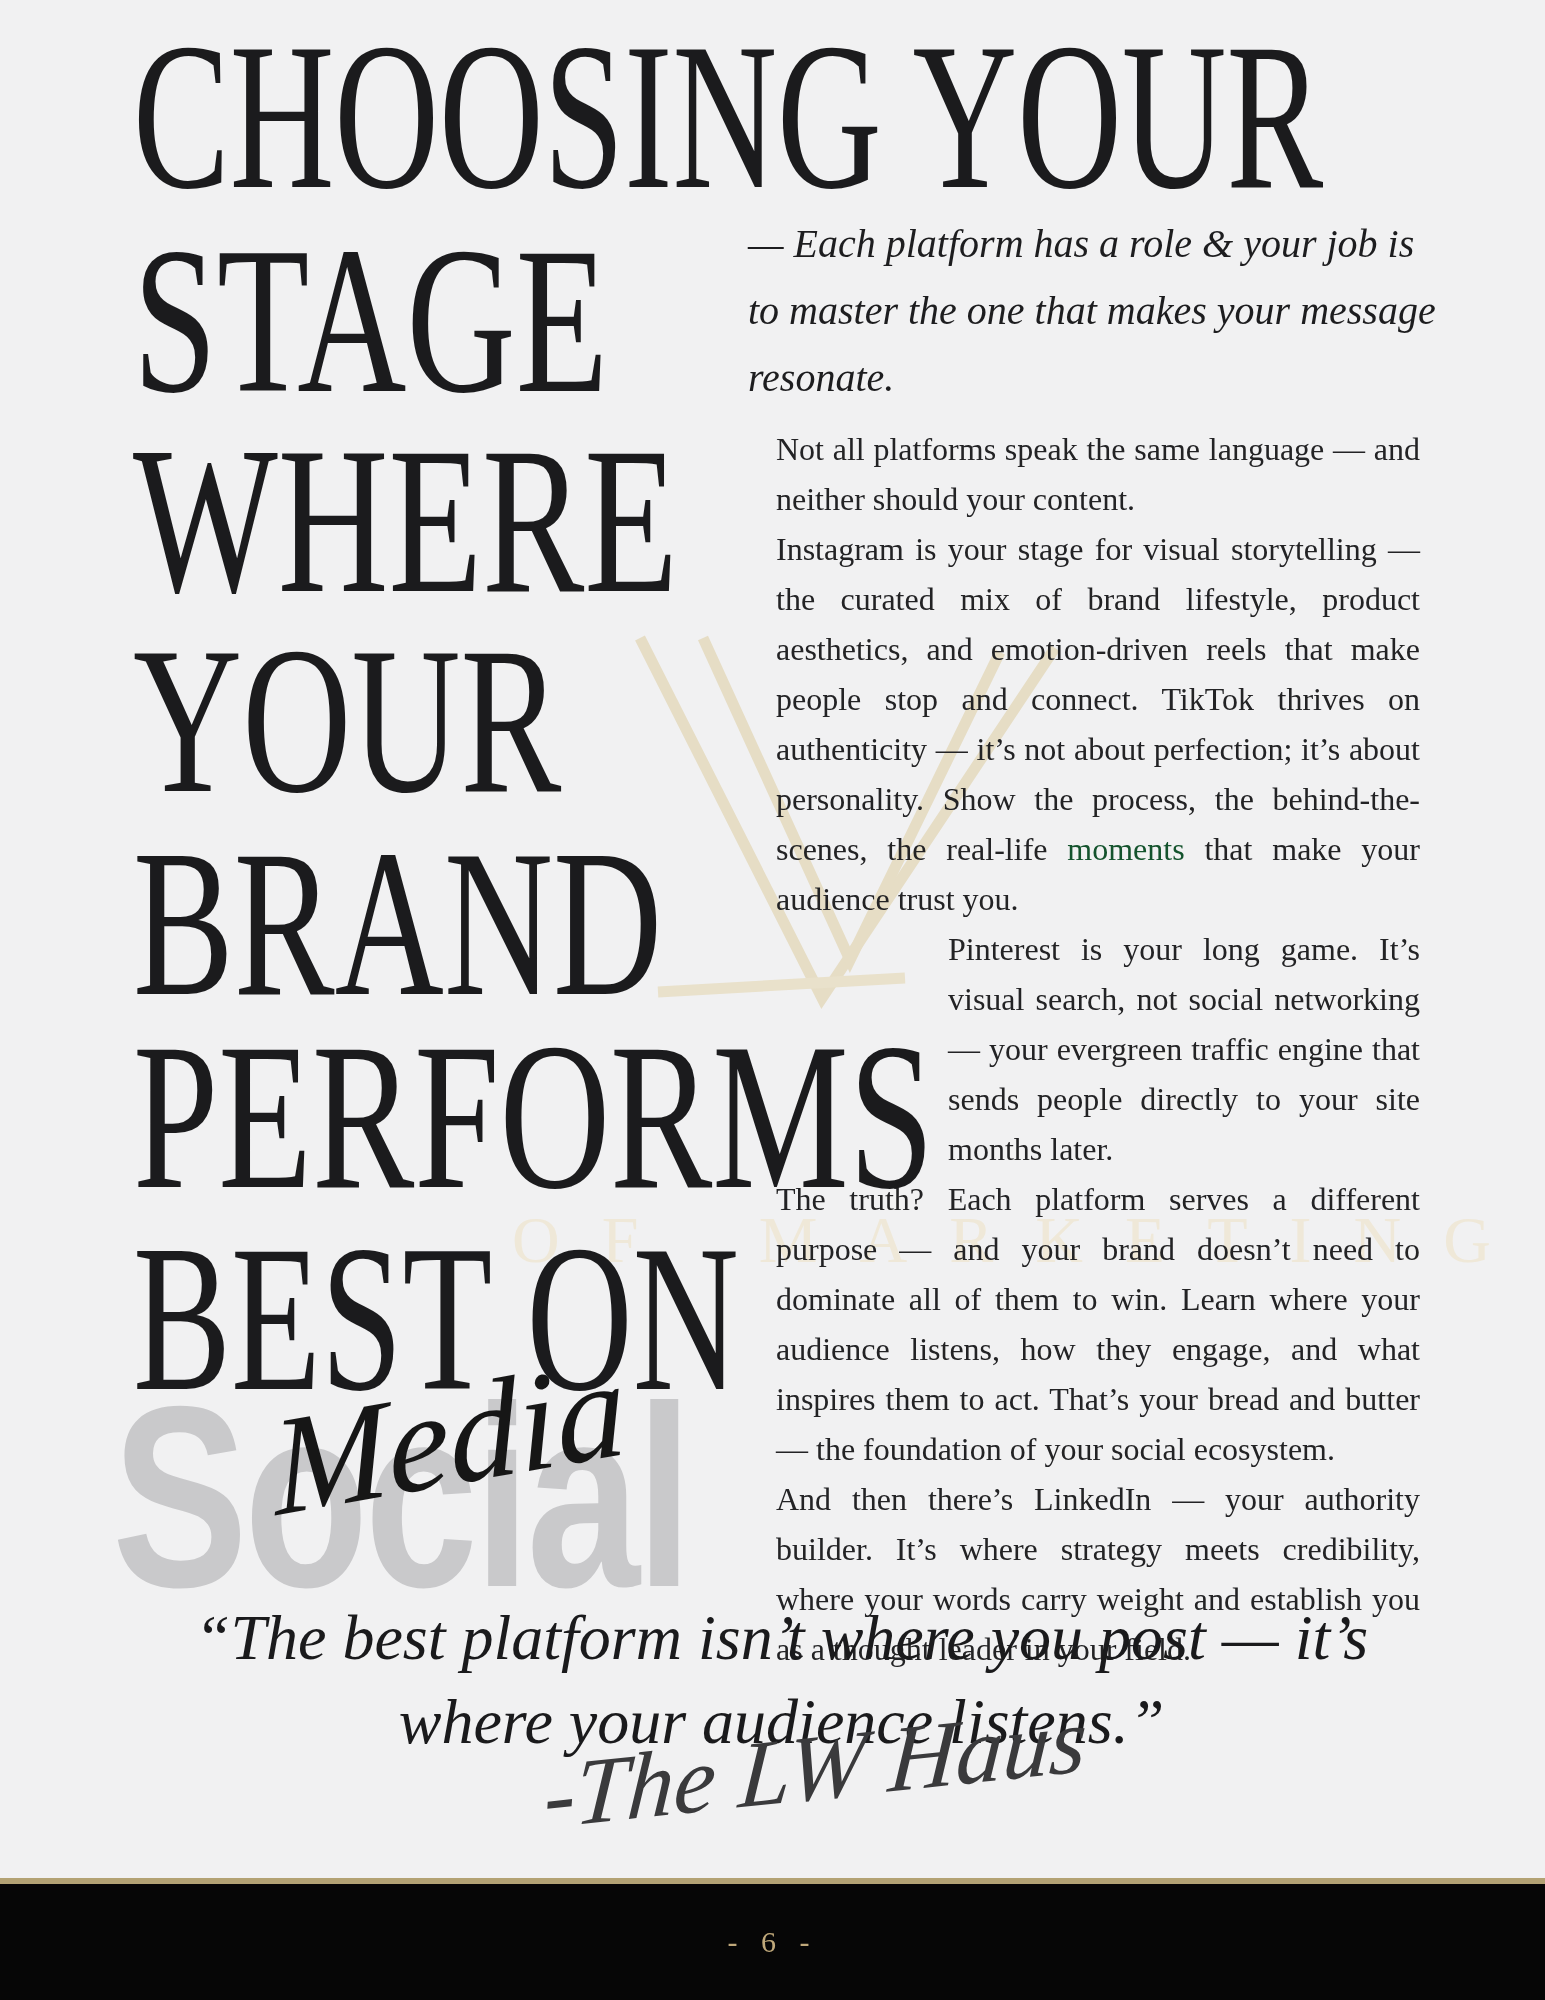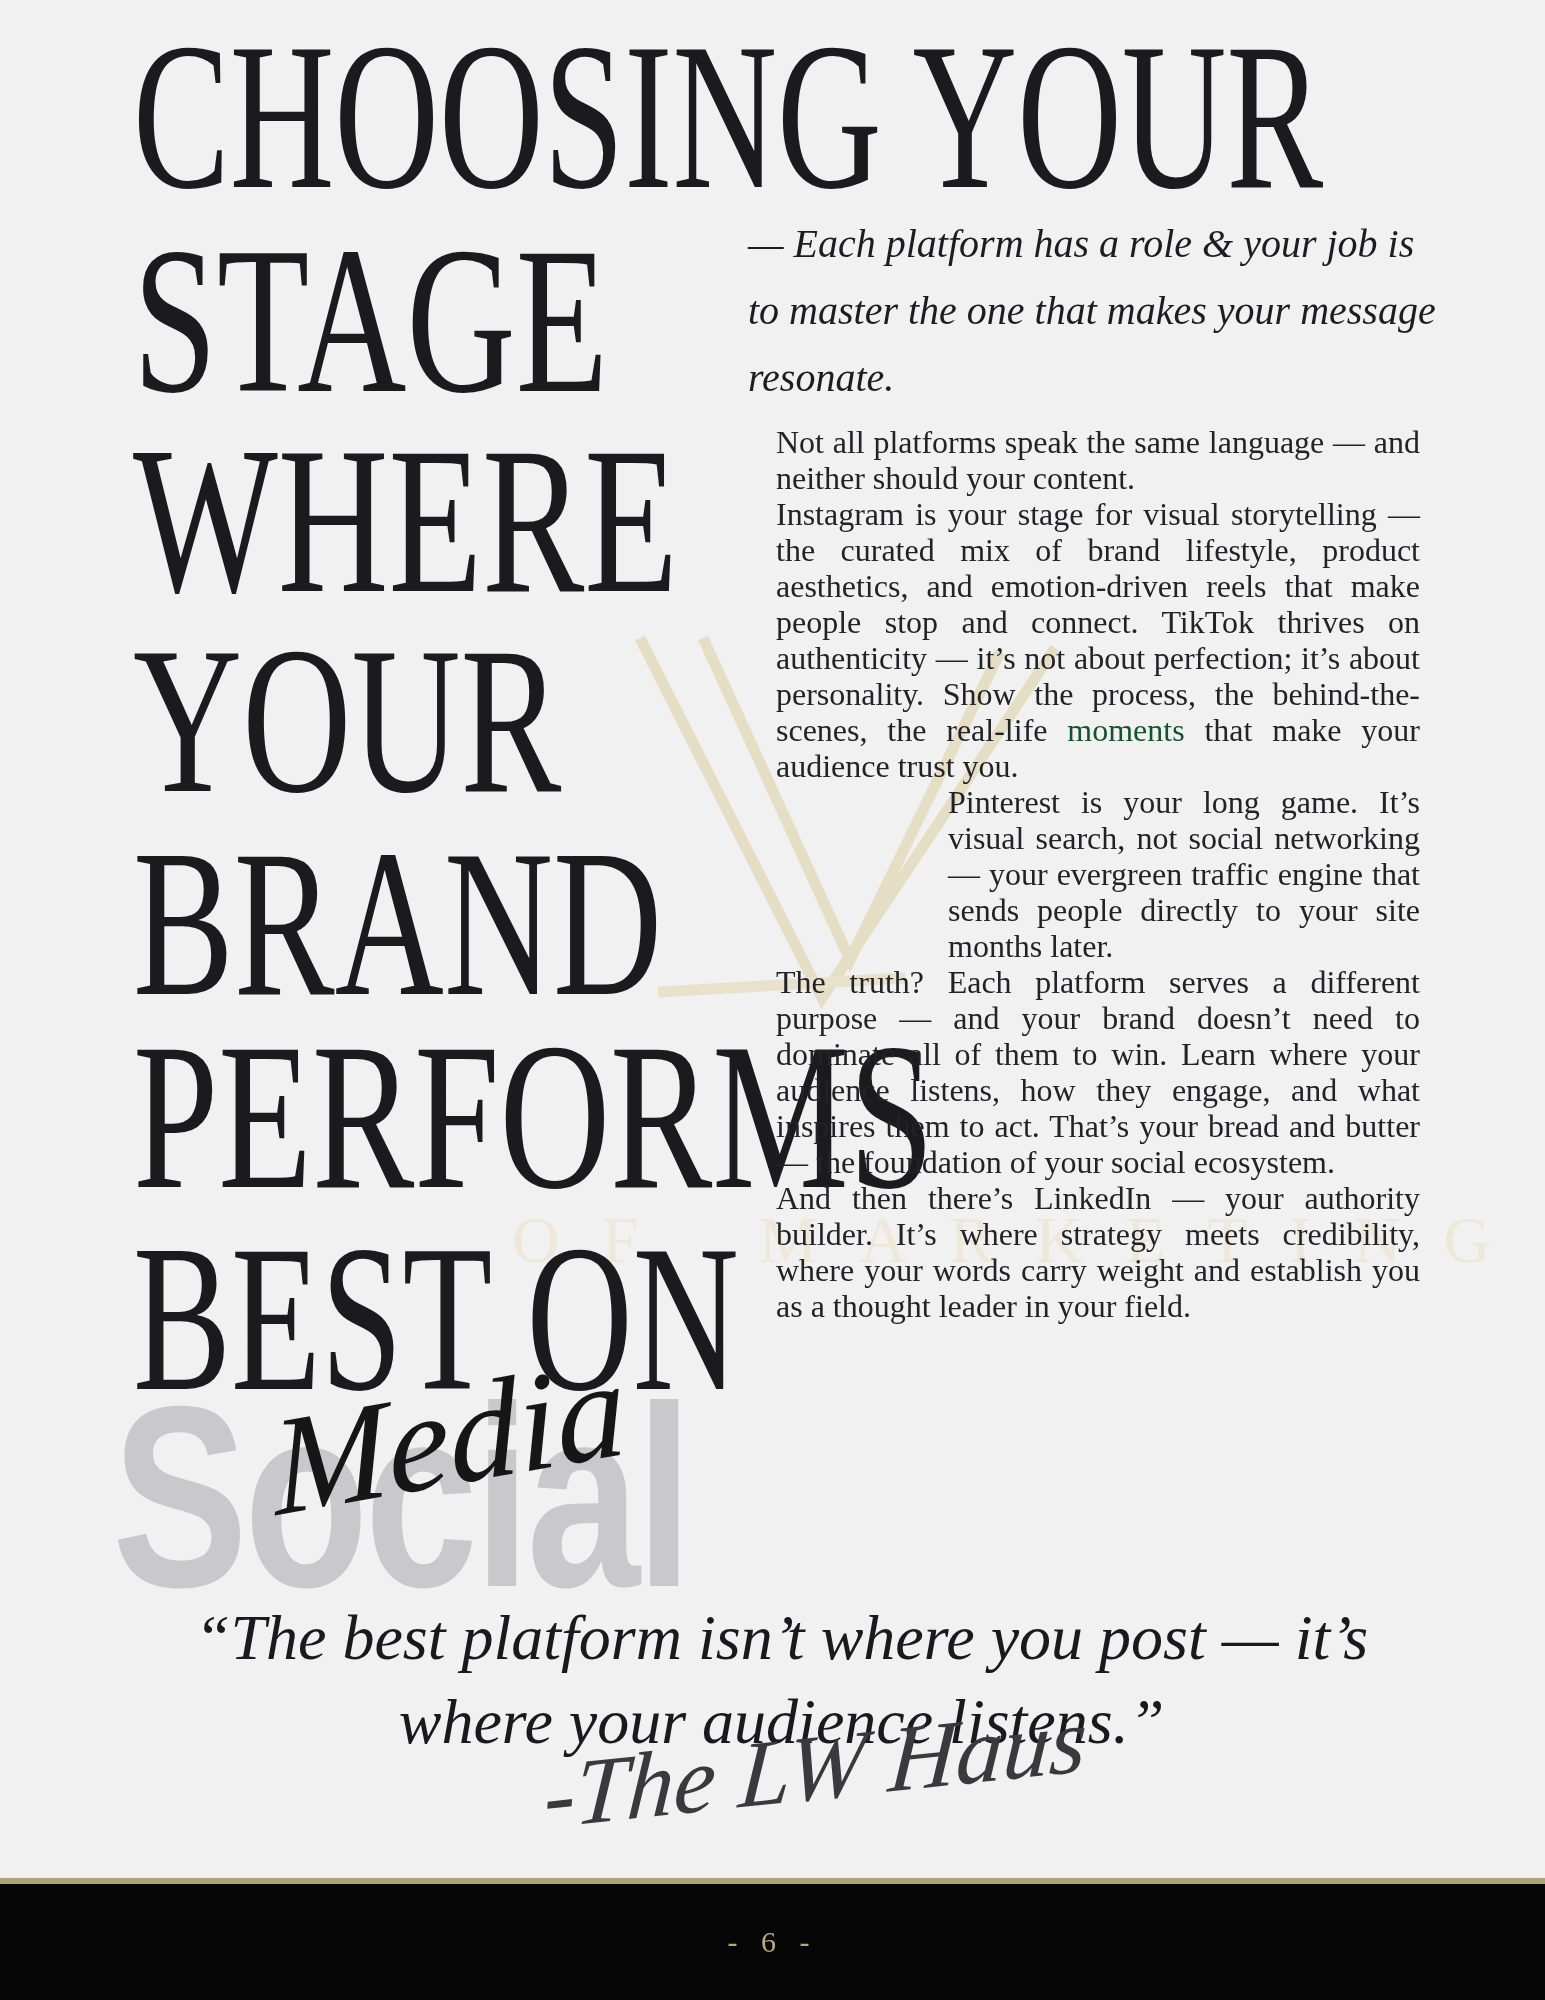--- a/index.html
+++ b/index.html
@@ -43,21 +43,21 @@
   .h5{top:818px; transform:scale(0.72,1);}
   .h6{top:1011px;transform:scale(0.73,1);}
   .h7{top:1213px;transform:scale(0.70,1);}
   
   .intro{
     position:absolute;left:748px;top:210px;width:690px;z-index:3;
     font-style:italic;font-size:40px;line-height:67px;color:#1d1d1f;
   }
   .bodycol{
     position:absolute;left:776px;top:424px;width:644px;z-index:3;
-    font-size:32px;line-height:36px;color:#232325;
+    font-size:32px;line-height:50px;color:#232325;
     text-align:justify;
   }
   .bodycol p{margin:0;padding:0;}
   .p2{text-indent:12px;}
   .p4{margin-left:172px !important;width:472px;}
   .hl-word{color:#14532d;}
   
   .wm-media{
     position:absolute;left:268px;top:1398px;z-index:4;
     font-style:italic;font-size:140px;line-height:1;

